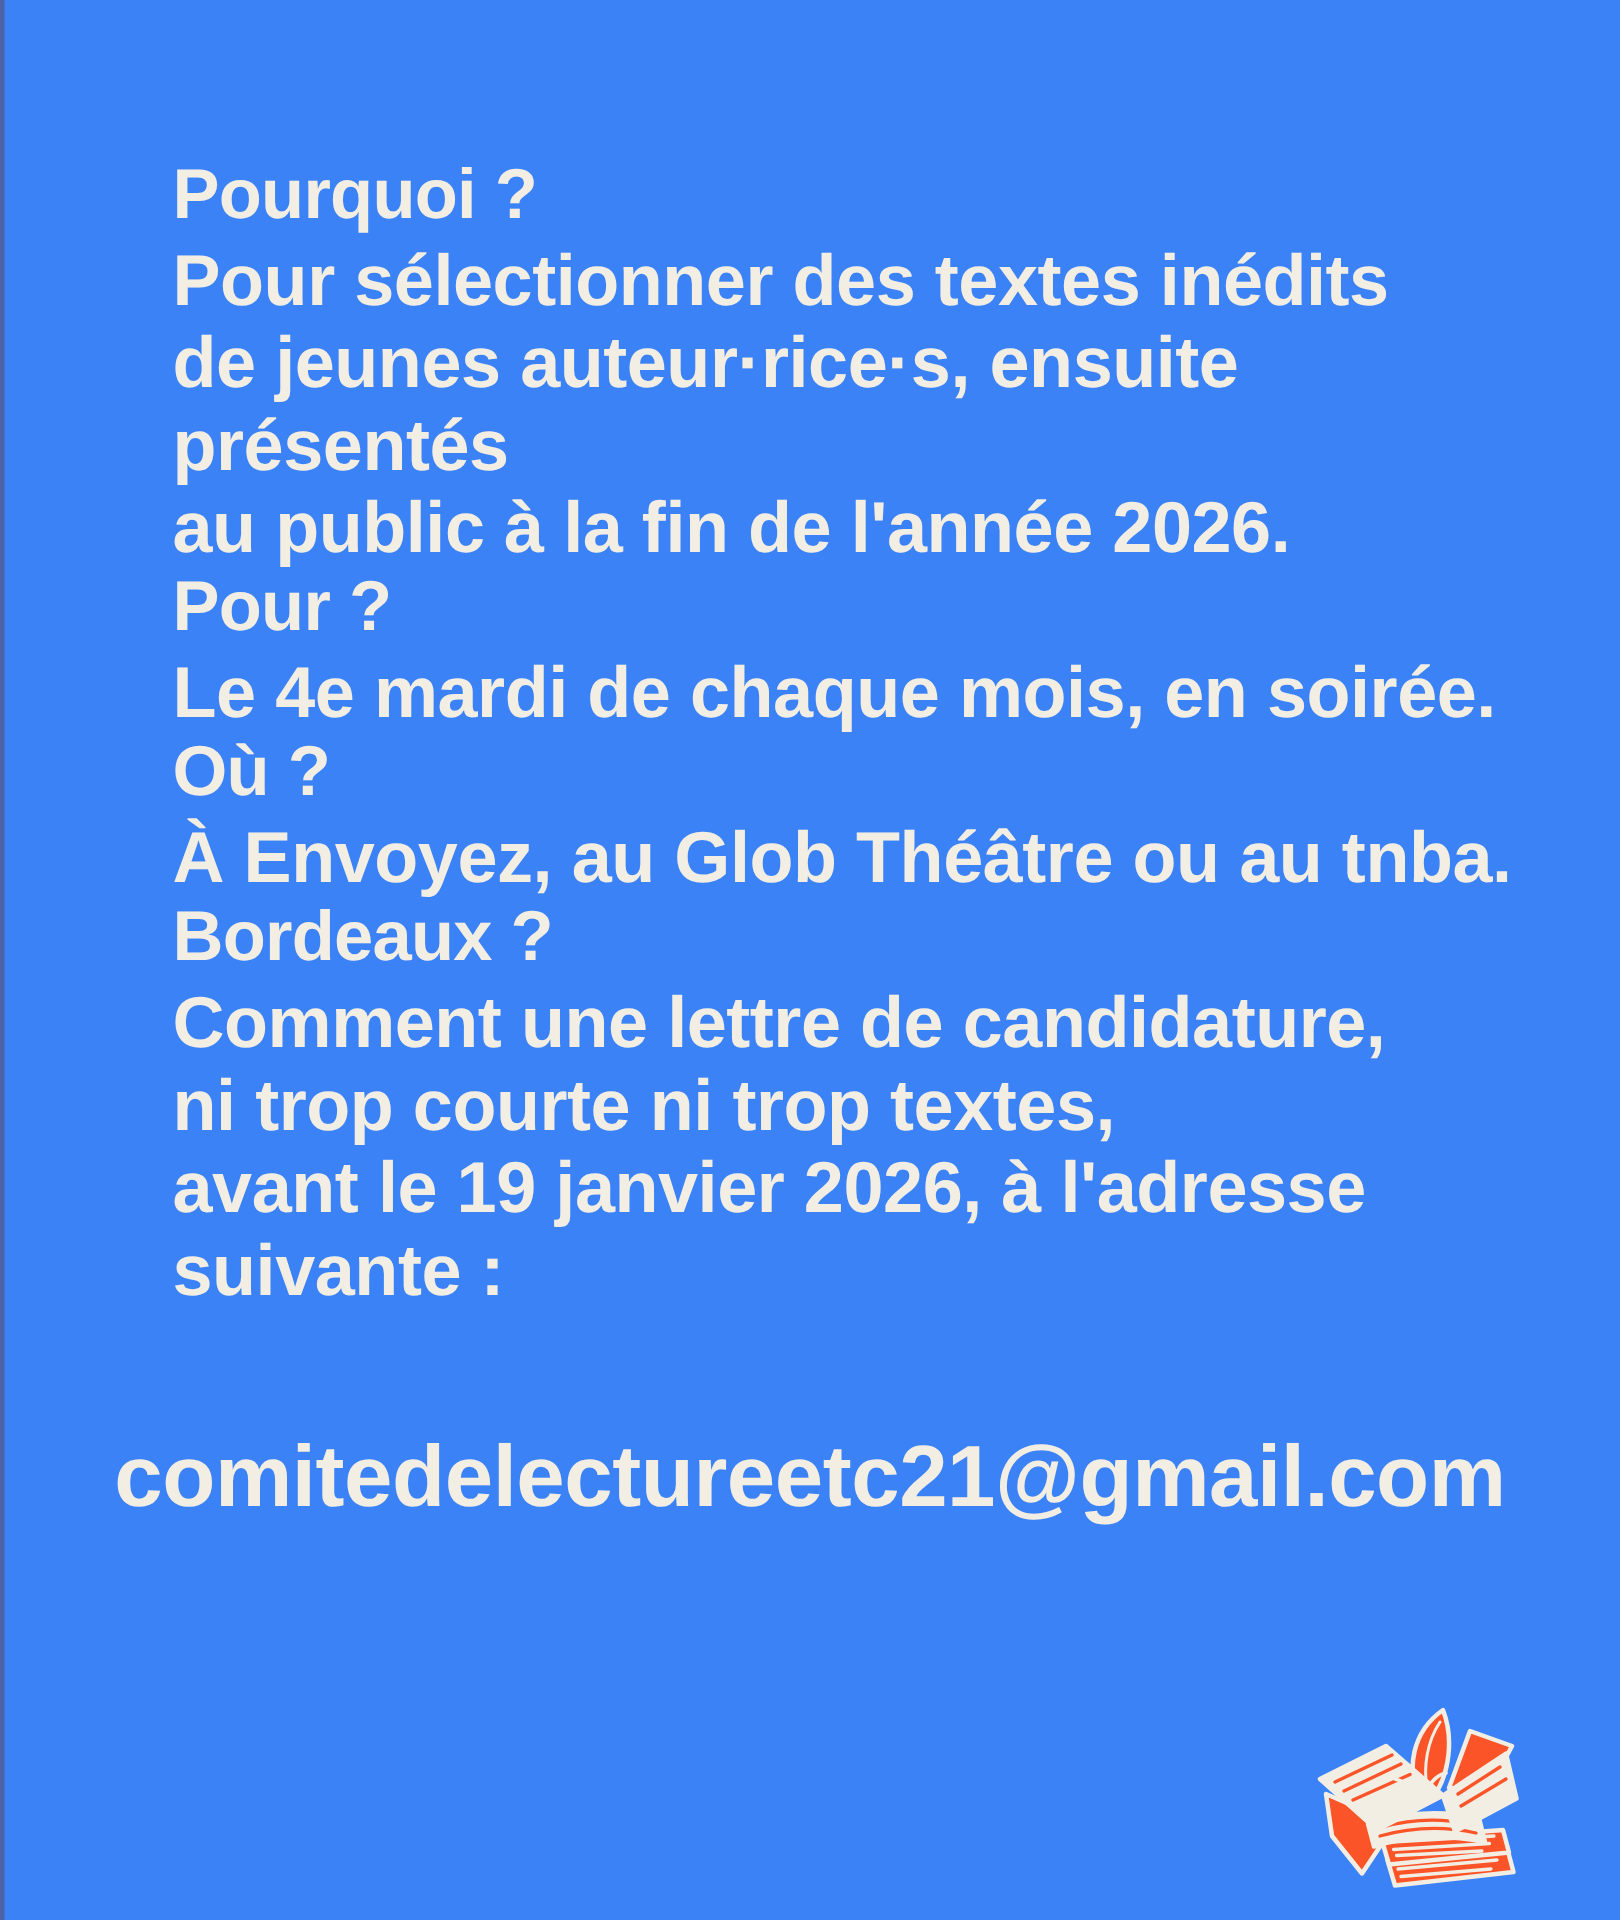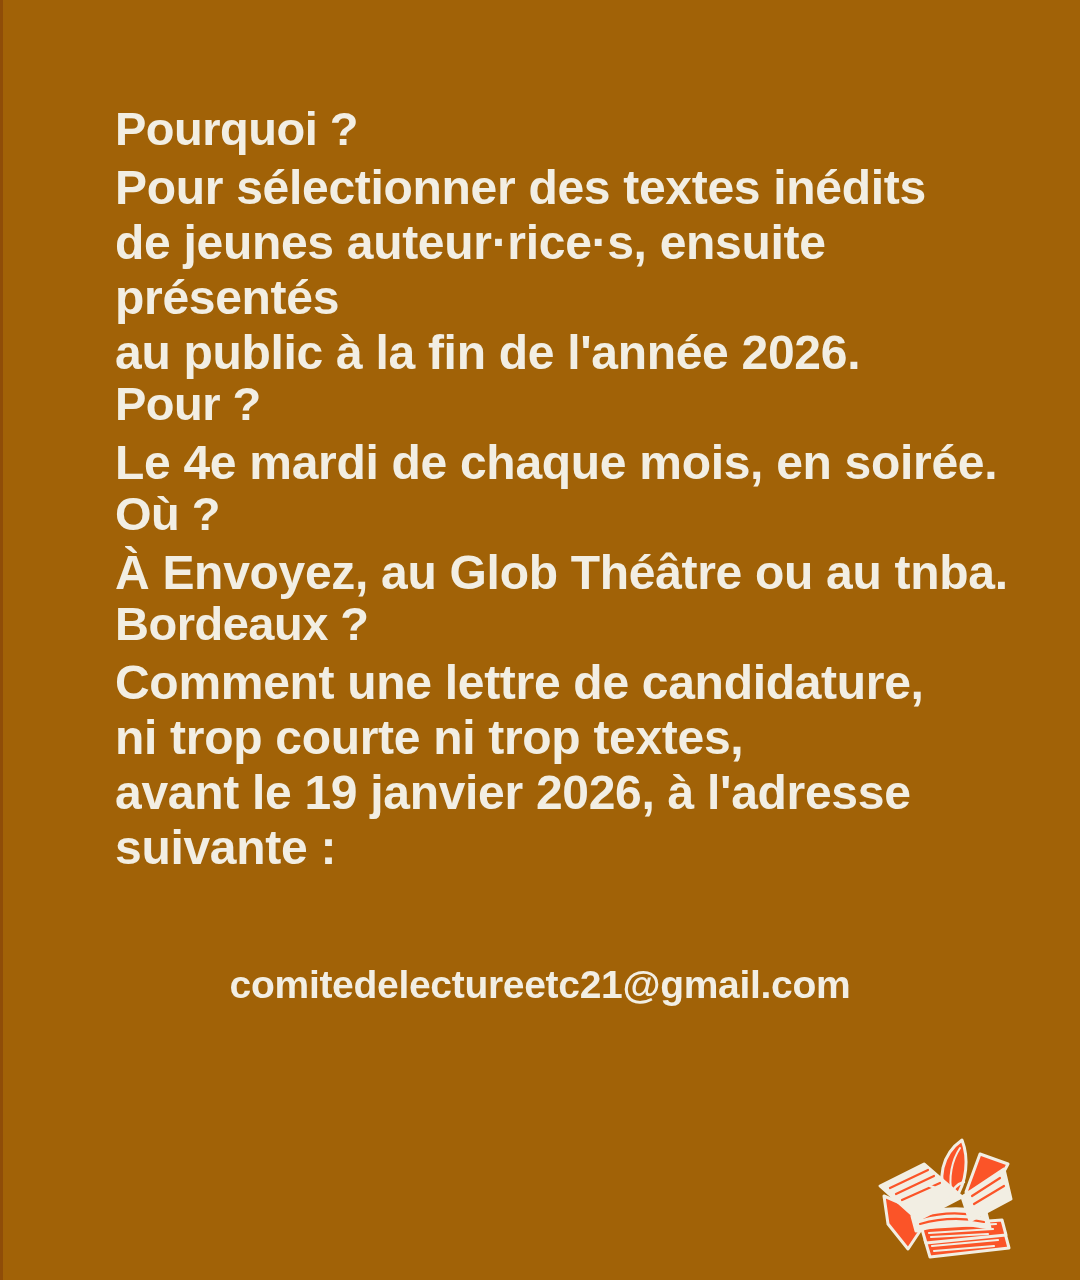--- a/index.html
+++ b/index.html
@@ -10,21 +10,21 @@
     width: 1080px;
     height: 1280px;
     font-family: "Liberation Sans", sans-serif;
     overflow: hidden;
   }
   .poster {
     position: relative;
     width: 1080px;
     height: 1280px;
     box-sizing: border-box;
-    background: #a16207;
+    background: #3b82f6;
     color: #F2EEE3;
     padding: 105px 40px 0 115px;
   }
   .edge-line {
     position: absolute;
     left: 0;
     top: 0;
     width: 3px;
     height: 100%;
     background: rgba(110, 40, 12, 0.35);
@@ -53,21 +53,21 @@
     display: block;
     font-size: 48px;
     line-height: 55px;
     letter-spacing: -0.3px;
   }
   .email-line {
     margin-top: 84px;
     margin-left: -115px;
     width: 1080px;
     text-align: center;
-    font-size: 39px;
+    font-size: 58px;
     line-height: 52px;
     font-weight: 600;
     letter-spacing: -0.3px;
   }
   .book-illustration {
     position: absolute;
     left: 868px;
     top: 1136px;
     width: 152px;
     height: 128px;

